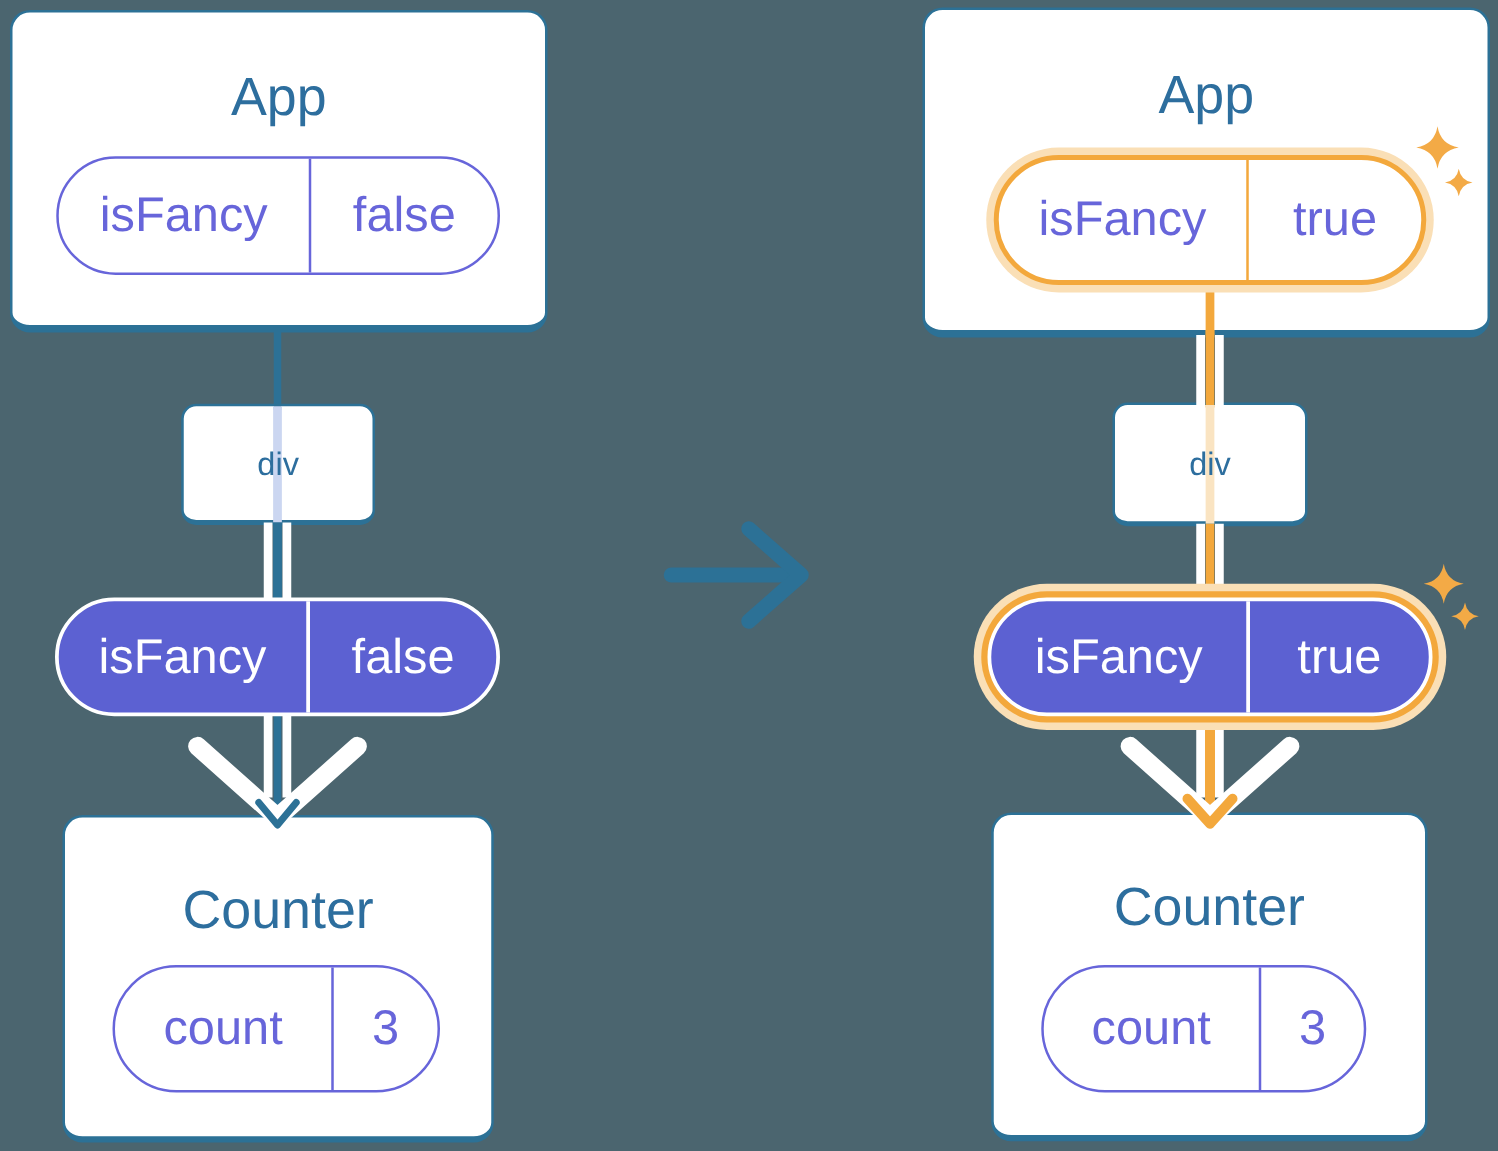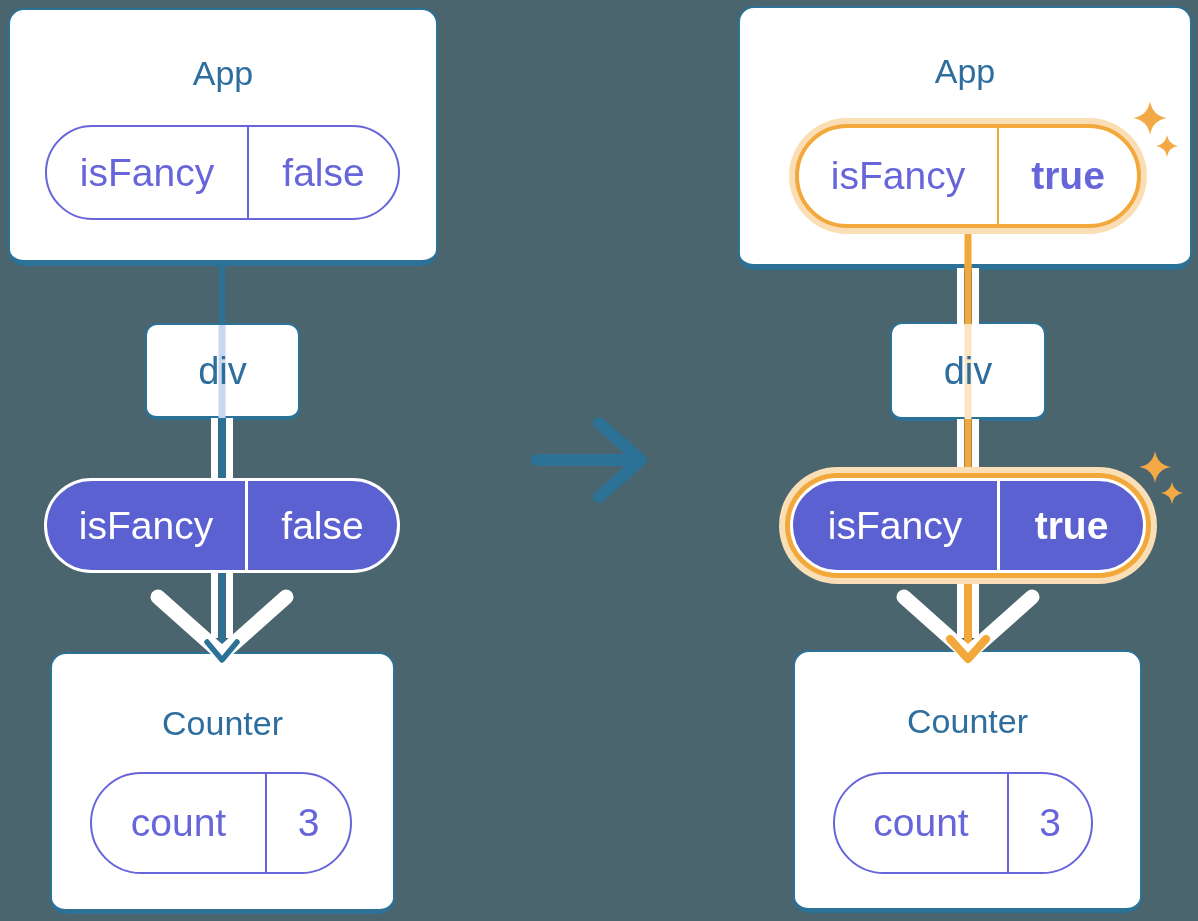--- a/index.html
+++ b/index.html
@@ -7,25 +7,25 @@
     position:relative;width:1198px;height:921px;overflow:hidden;
     background:#4B656F;
     font-family:"Liberation Sans","DejaVu Sans",sans-serif;
   }
   .card{
     position:absolute;background:#fff;border:2.5px solid #2C7196;
     border-radius:16px;box-sizing:border-box;
   }
   .card-title{
     position:absolute;left:0;right:0;text-align:center;
-    color:#2D6E9E;font-size:34px;font-weight:500;
+    color:#2D6E9E;font-size:43px;font-weight:500;
   }
   .div-label{
     position:absolute;z-index:3;display:flex;align-items:center;justify-content:center;
-    color:#2D6E9E;font-size:38px;font-weight:500;
+    color:#2D6E9E;font-size:26px;font-weight:500;
   }
   .pill{
     position:absolute;z-index:3;display:flex;box-sizing:border-box;
     border-radius:999px;align-items:stretch;
   }
   .pill .cell{
     display:flex;align-items:center;justify-content:center;
     font-size:39px;box-sizing:border-box;
   }
   .pill .cell:last-child{flex:1;}
@@ -39,21 +39,21 @@
   .pill.hl-outline{
     background:#fff;border:4px solid #F3A83C;color:#6765DA;
     box-shadow:0 0 0 6px #FADFB6;
   }
   .pill.hl-outline .cell + .cell{border-left:2px solid #F3A83C;}
   .pill.hl-filled{
     background:#5C61D2;border:3px solid #fff;color:#fff;
     box-shadow:0 0 0 5px #F3A83C,0 0 0 11px #FADFB6;
   }
   .pill.hl-filled .cell + .cell{border-left:3px solid #fff;}
-  .bold{font-weight:700;}
+  .bold{font-weight:400;}
   svg.layer{position:absolute;left:0;top:0;pointer-events:none;}
   #connectors{z-index:2;}
   #sparkles{z-index:4;}
 </style>
 </head>
 <body>
 
 <div id="stage">
 
   <div class="card" style="left:8px;top:8px;width:430px;height:258px;border-bottom-width:6px;">

